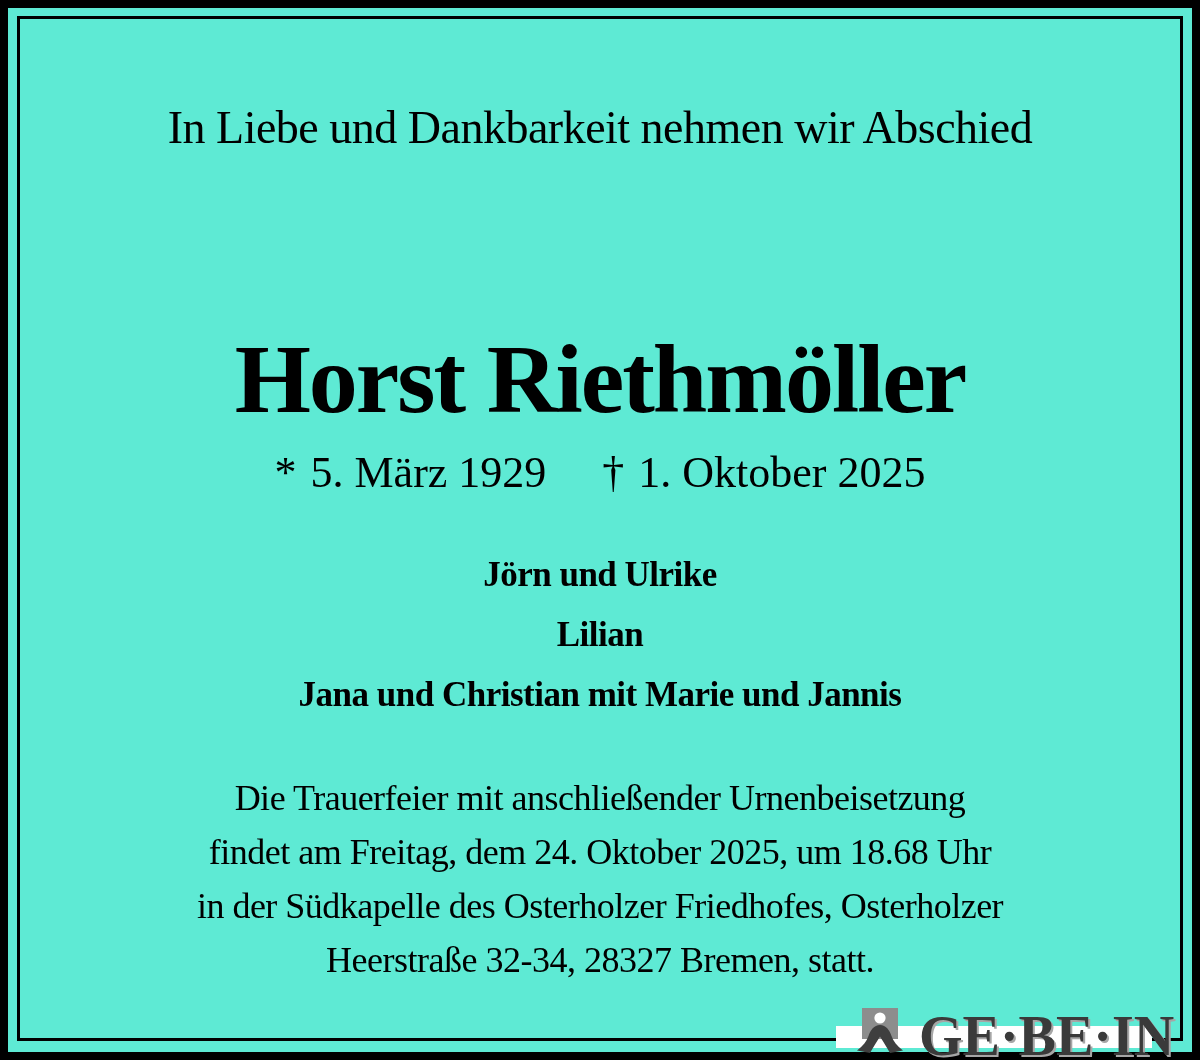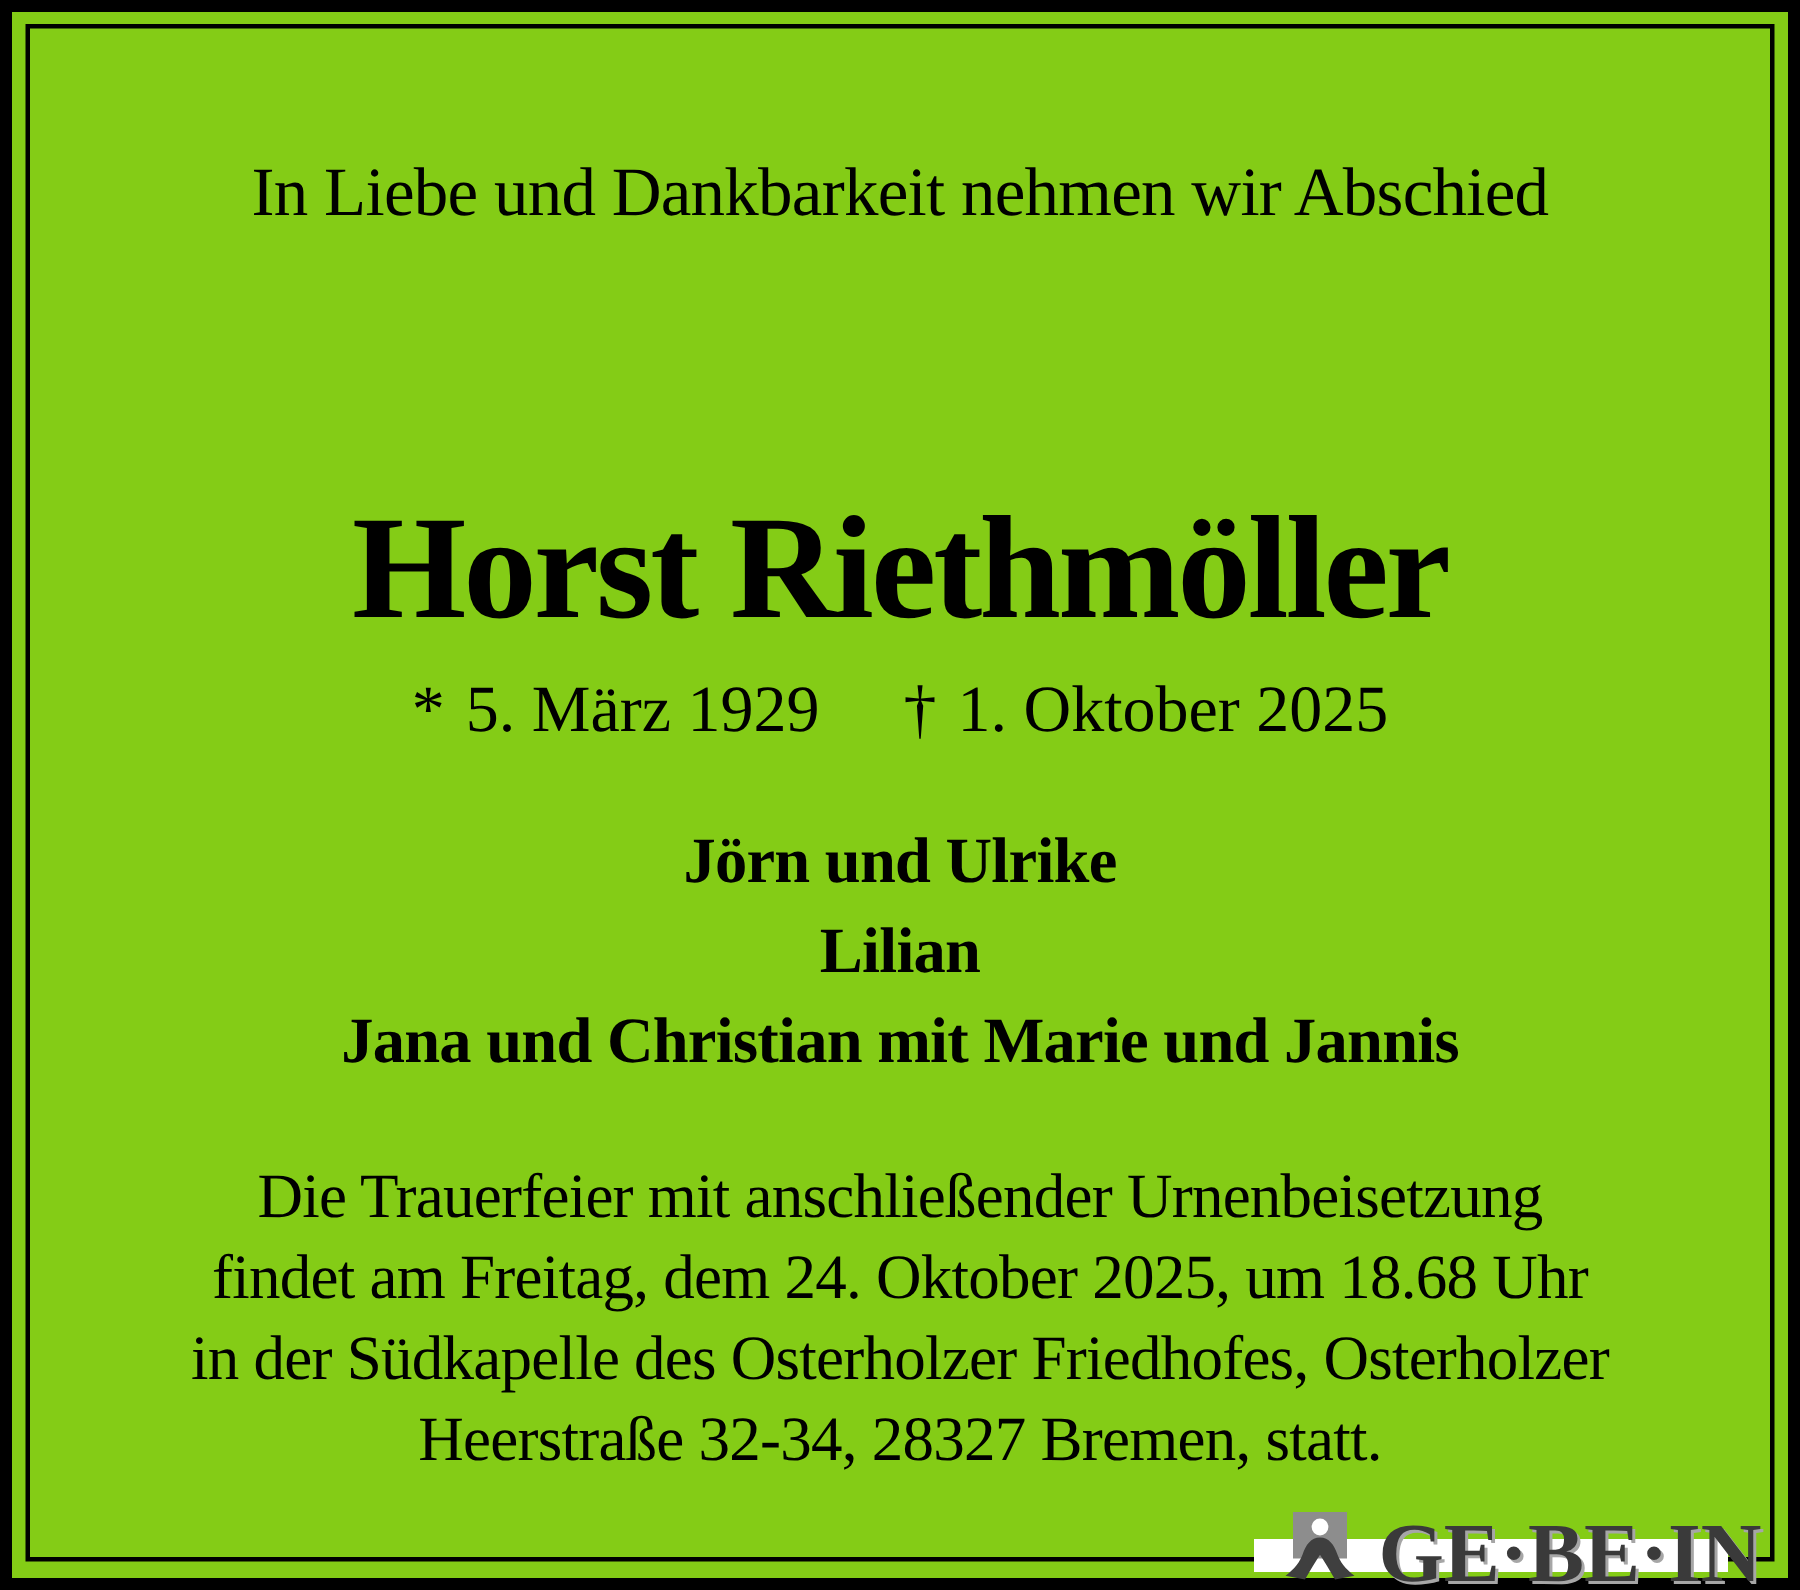--- a/index.html
+++ b/index.html
@@ -4,21 +4,21 @@
 <style>
   html, body {
     margin: 0;
     padding: 0;
     background: #ffffff;
   }
   .page {
     position: relative;
     width: 1200px;
     height: 1060px;
-    background: #84cc16;
+    background: #5eead4;
     font-family: "Liberation Serif", serif;
     color: #000000;
     overflow: hidden;
   }
   .outer-frame {
     position: absolute;
     inset: 0;
     border: 8px solid #000000;
     pointer-events: none;
   }
@@ -77,32 +77,32 @@
   .date-pair {
     display: inline-flex;
     align-items: baseline;
     gap: 14px;
   }
   .mourners {
     position: absolute;
     left: 0;
     right: 0;
     top: 545px;
-    font-size: 43px;
+    font-size: 35px;
     line-height: 60px;
     font-weight: bold;
     letter-spacing: -0.5px;
     white-space: nowrap;
   }
   .funeral {
     position: absolute;
     left: 0;
     right: 0;
     top: 771px;
-    font-size: 42px;
+    font-size: 36px;
     line-height: 54px;
     letter-spacing: -0.5px;
     white-space: nowrap;
   }
   .logo-mask {
     position: absolute;
     left: 836px;
     top: 1026px;
     width: 316px;
     height: 22px;

